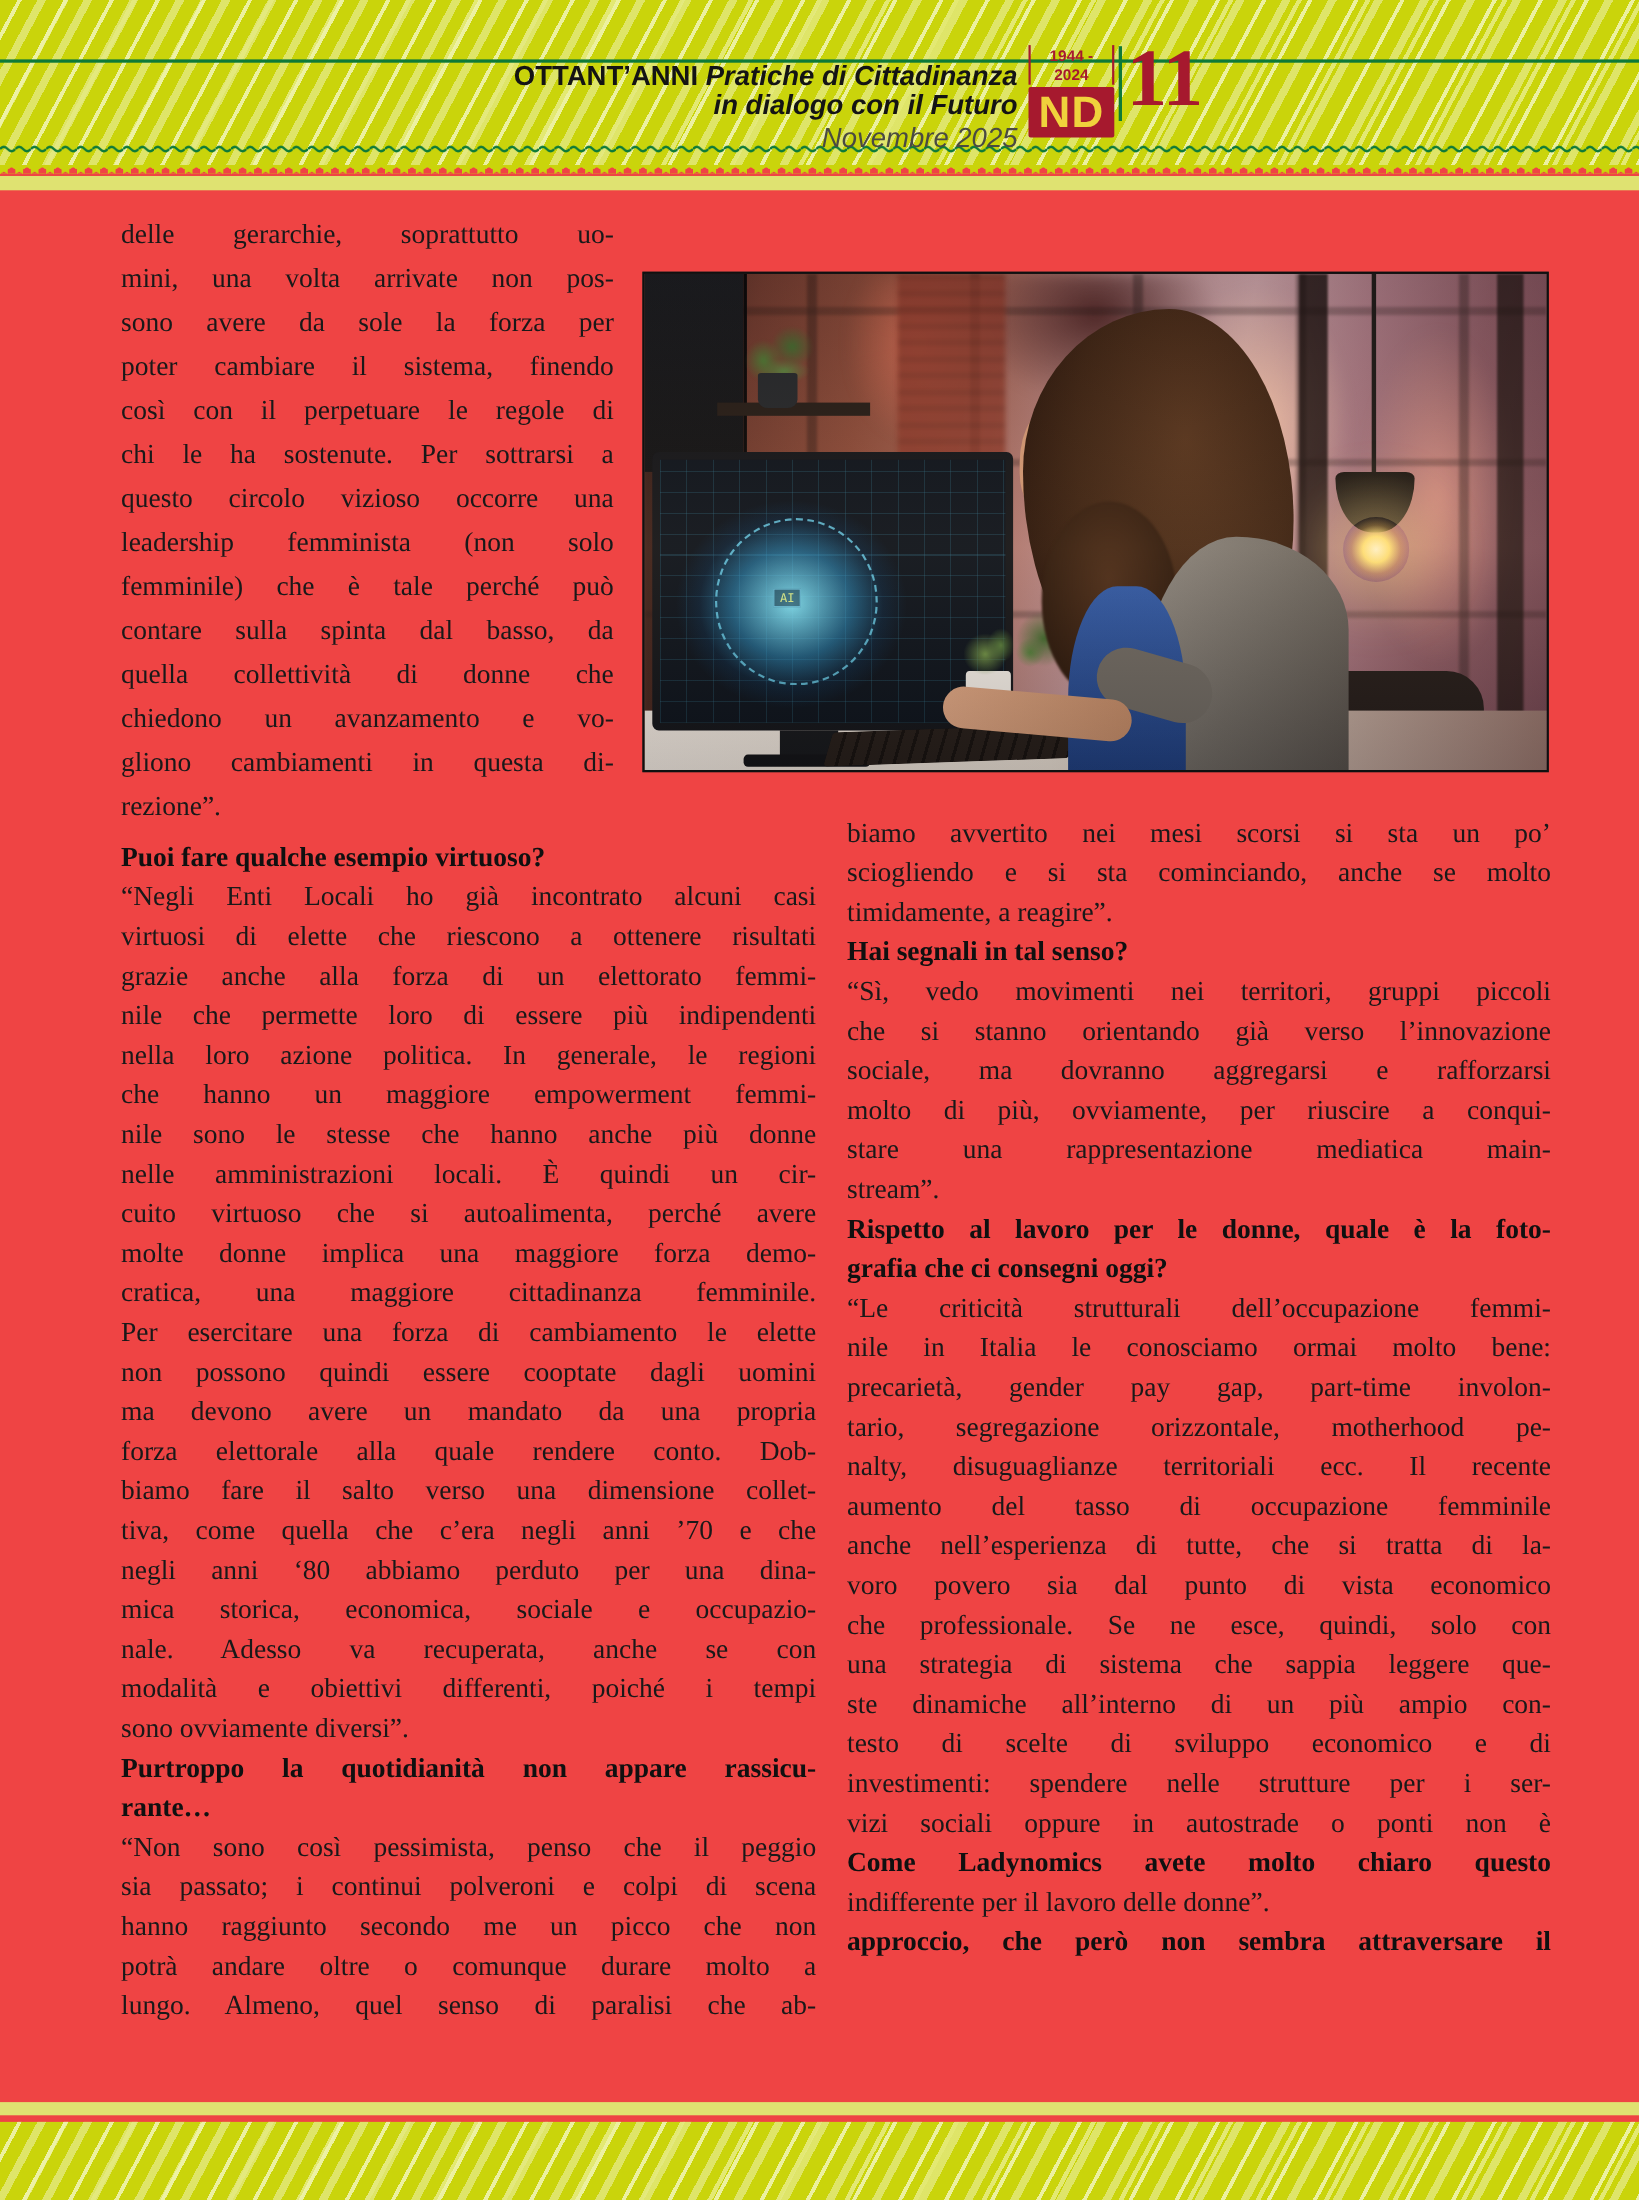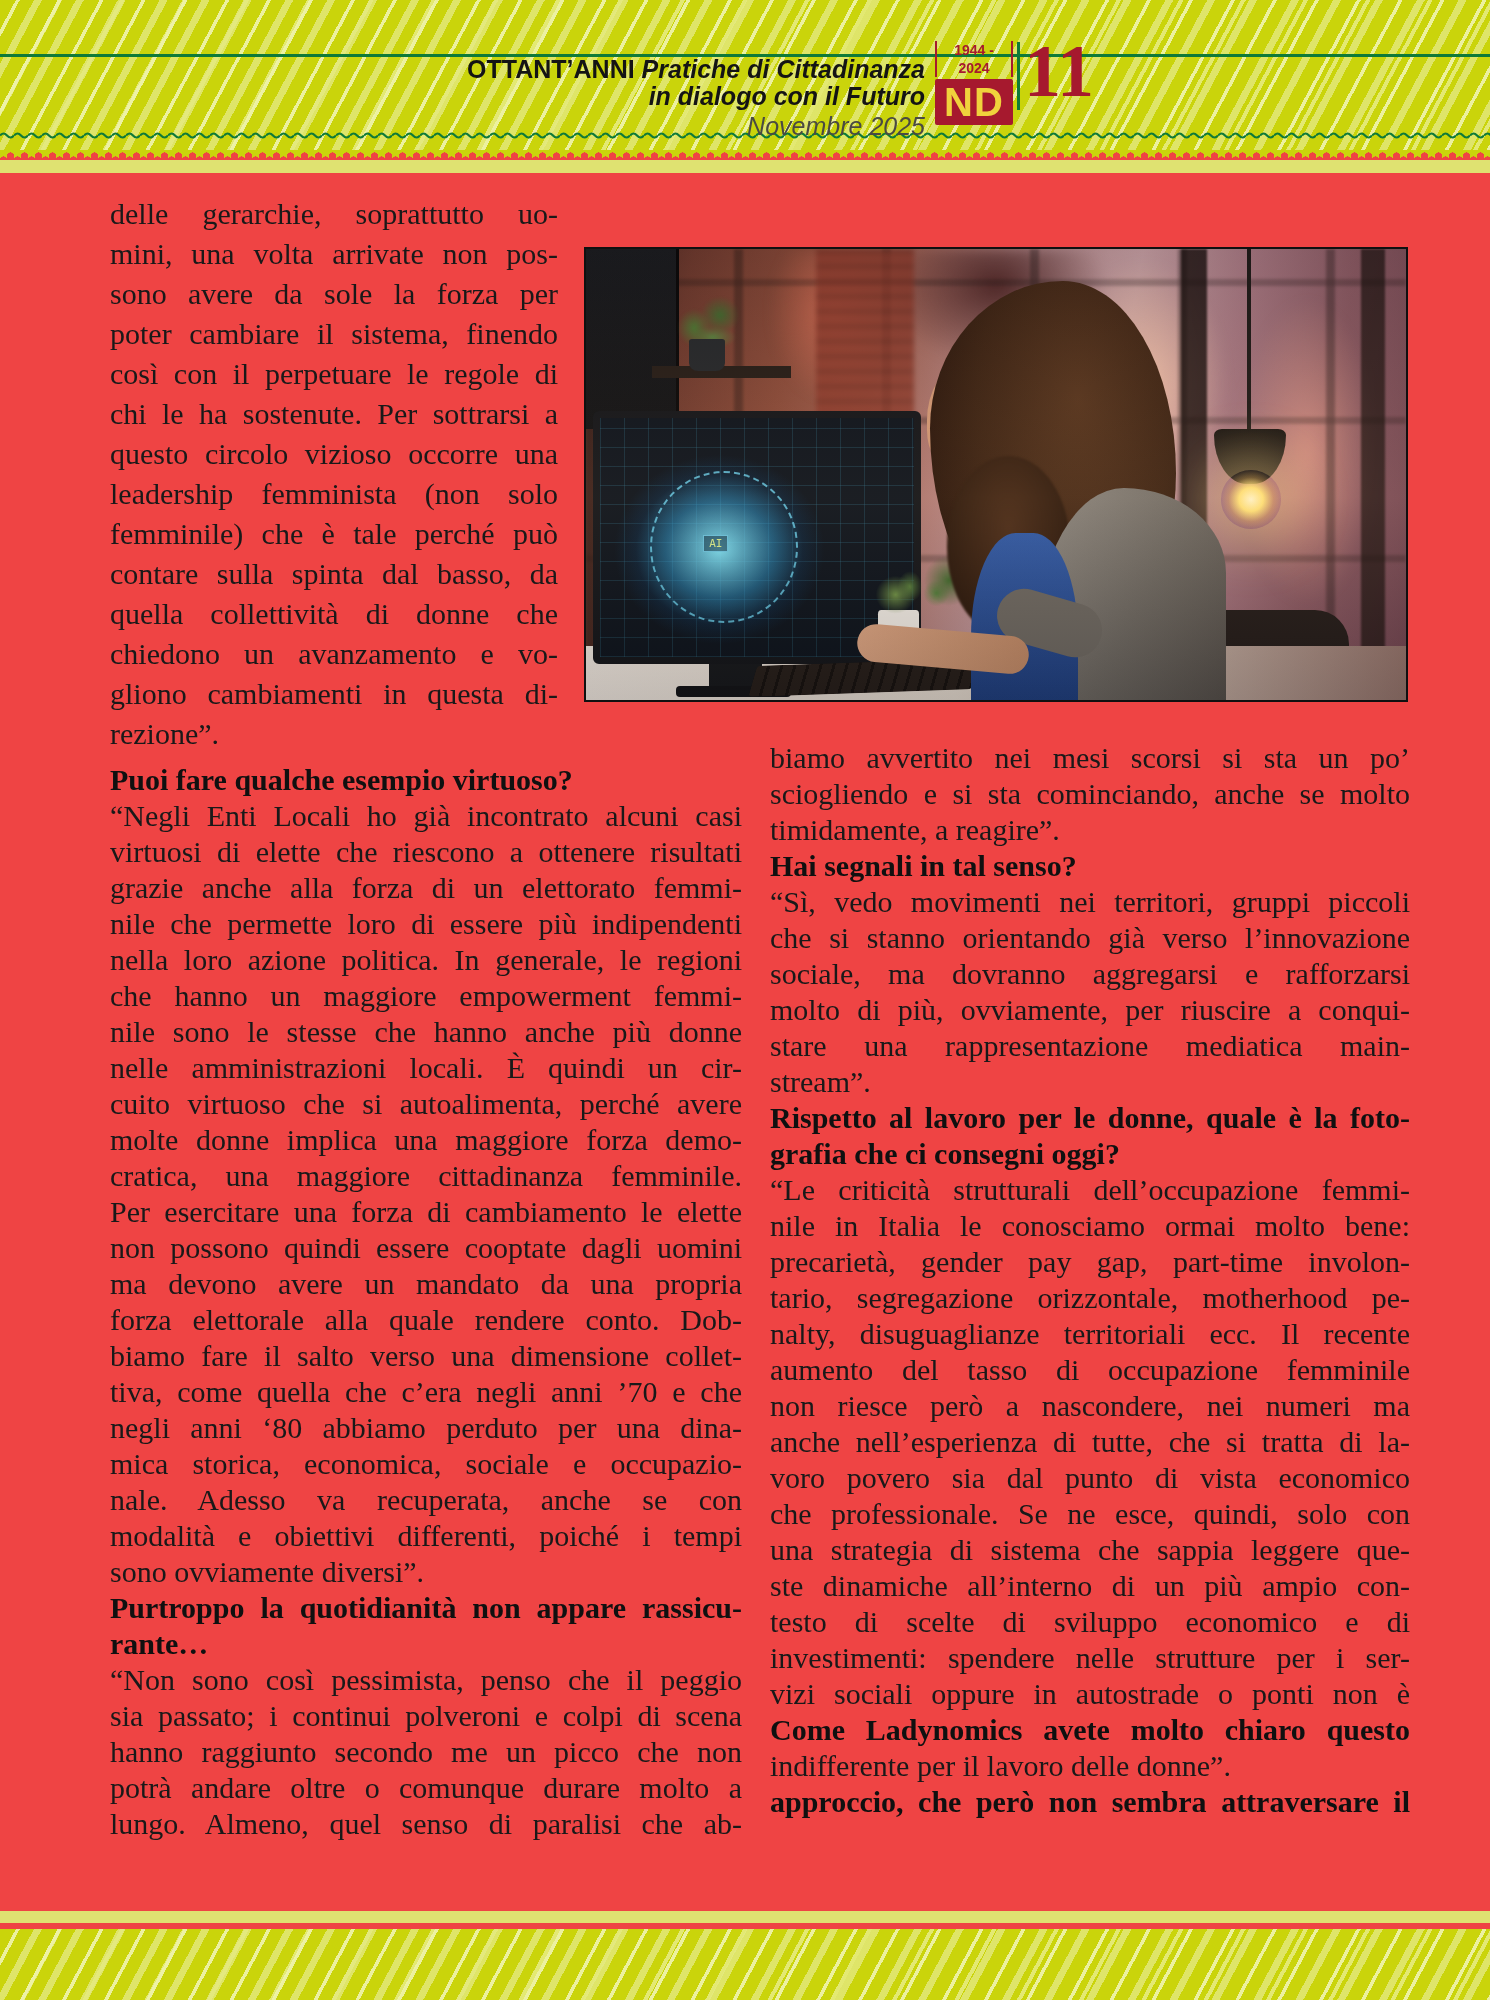--- a/index.html
+++ b/index.html
@@ -42,21 +42,21 @@
   .logo-years{font-size:14px;font-weight:bold;color:#a6192e;text-align:center;line-height:18px;
               border-left:2px solid #a6192e;border-right:2px solid #a6192e;}
   .logo-nd{margin-top:2px;background:#a6192e;color:#f0d23c;font-weight:bold;font-size:40px;
            line-height:46px;height:46px;text-align:center;letter-spacing:1px;border-radius:2px;}
   .hdr-rule{position:absolute;left:1017px;top:42px;width:3px;height:68px;background:#0e7a38;}
   .hdr-page{position:absolute;left:1024px;top:32px;width:68px;text-align:left;
             font-family:"Liberation Serif",serif;font-weight:bold;font-size:74px;line-height:78px;
             color:#a6192e;}
 
   
-  .col{position:absolute;font-size:30px;color:#191919;}
+  .col{position:absolute;font-size:25px;color:#191919;}
   #intro-col{left:110px;top:194px;width:448px;line-height:40px;}
   #left-col{left:110px;top:762px;width:632px;line-height:36px;}
   #right-col{left:770px;top:740px;width:640px;line-height:36px;}
   .tl{text-align:justify;text-align-last:justify;-moz-text-align-last:justify;}
   .tl.endline{text-align-last:left;-moz-text-align-last:left;}
   .tl.bold{font-weight:bold;color:#101010;}
 
   
   .photo{position:absolute;left:584px;top:247px;width:824px;height:455px;border:2px solid #101010;
          box-sizing:border-box;overflow:hidden;background:#5a3a36;}
@@ -270,21 +270,20 @@
       <div class="tl">stare una rappresentazione mediatica main-</div>
       <div class="tl endline">stream”.</div>
       <div class="tl bold">Rispetto al lavoro per le donne, quale è la foto-</div>
       <div class="tl bold endline">grafia che ci consegni oggi?</div>
       <div class="tl">“Le criticità strutturali dell’occupazione femmi-</div>
       <div class="tl">nile in Italia le conosciamo ormai molto bene:</div>
       <div class="tl">precarietà, gender pay gap, part-time involon-</div>
       <div class="tl">tario, segregazione orizzontale, motherhood pe-</div>
       <div class="tl">nalty, disuguaglianze territoriali ecc. Il recente</div>
       <div class="tl">aumento del tasso di occupazione femminile</div>
-      <div class="tl">non riesce però a nascondere, nei numeri ma</div>
       <div class="tl">anche nell’esperienza di tutte, che si tratta di la-</div>
       <div class="tl">voro povero sia dal punto di vista economico</div>
       <div class="tl">che professionale. Se ne esce, quindi, solo con</div>
       <div class="tl">una strategia di sistema che sappia leggere que-</div>
       <div class="tl">ste dinamiche all’interno di un più ampio con-</div>
       <div class="tl">testo di scelte di sviluppo economico e di</div>
       <div class="tl">investimenti: spendere nelle strutture per i ser-</div>
       <div class="tl">vizi sociali oppure in autostrade o ponti non è</div>
       <div class="tl bold">Come Ladynomics avete molto chiaro questo</div>
       <div class="tl endline">indifferente per il lavoro delle donne”.</div>

